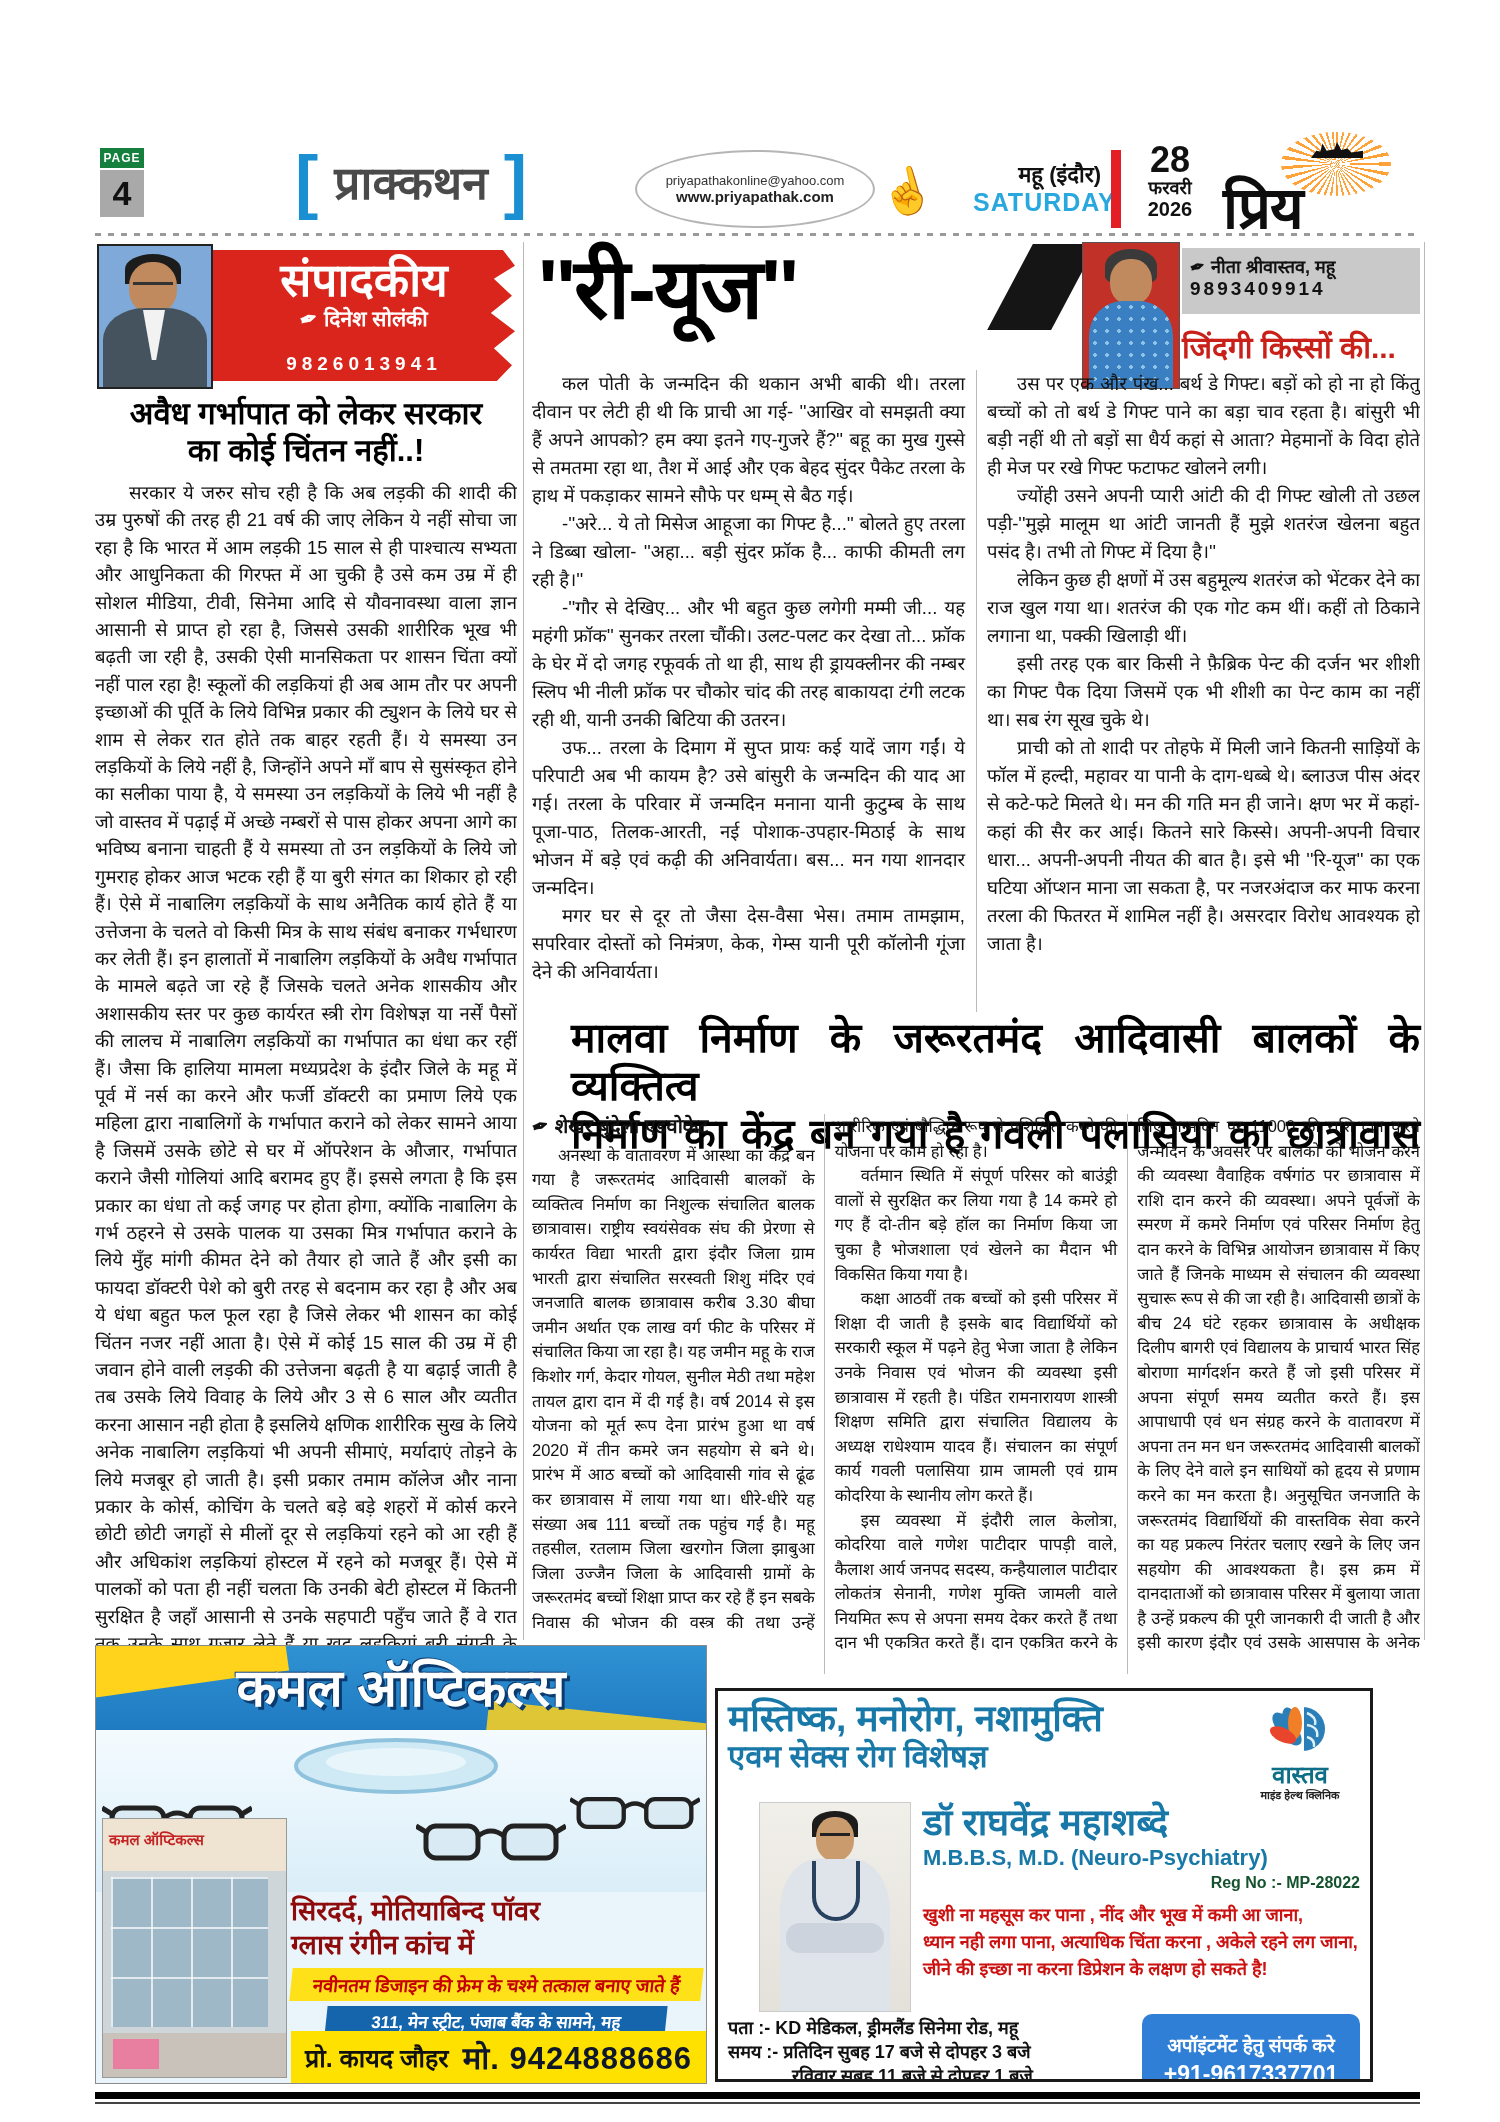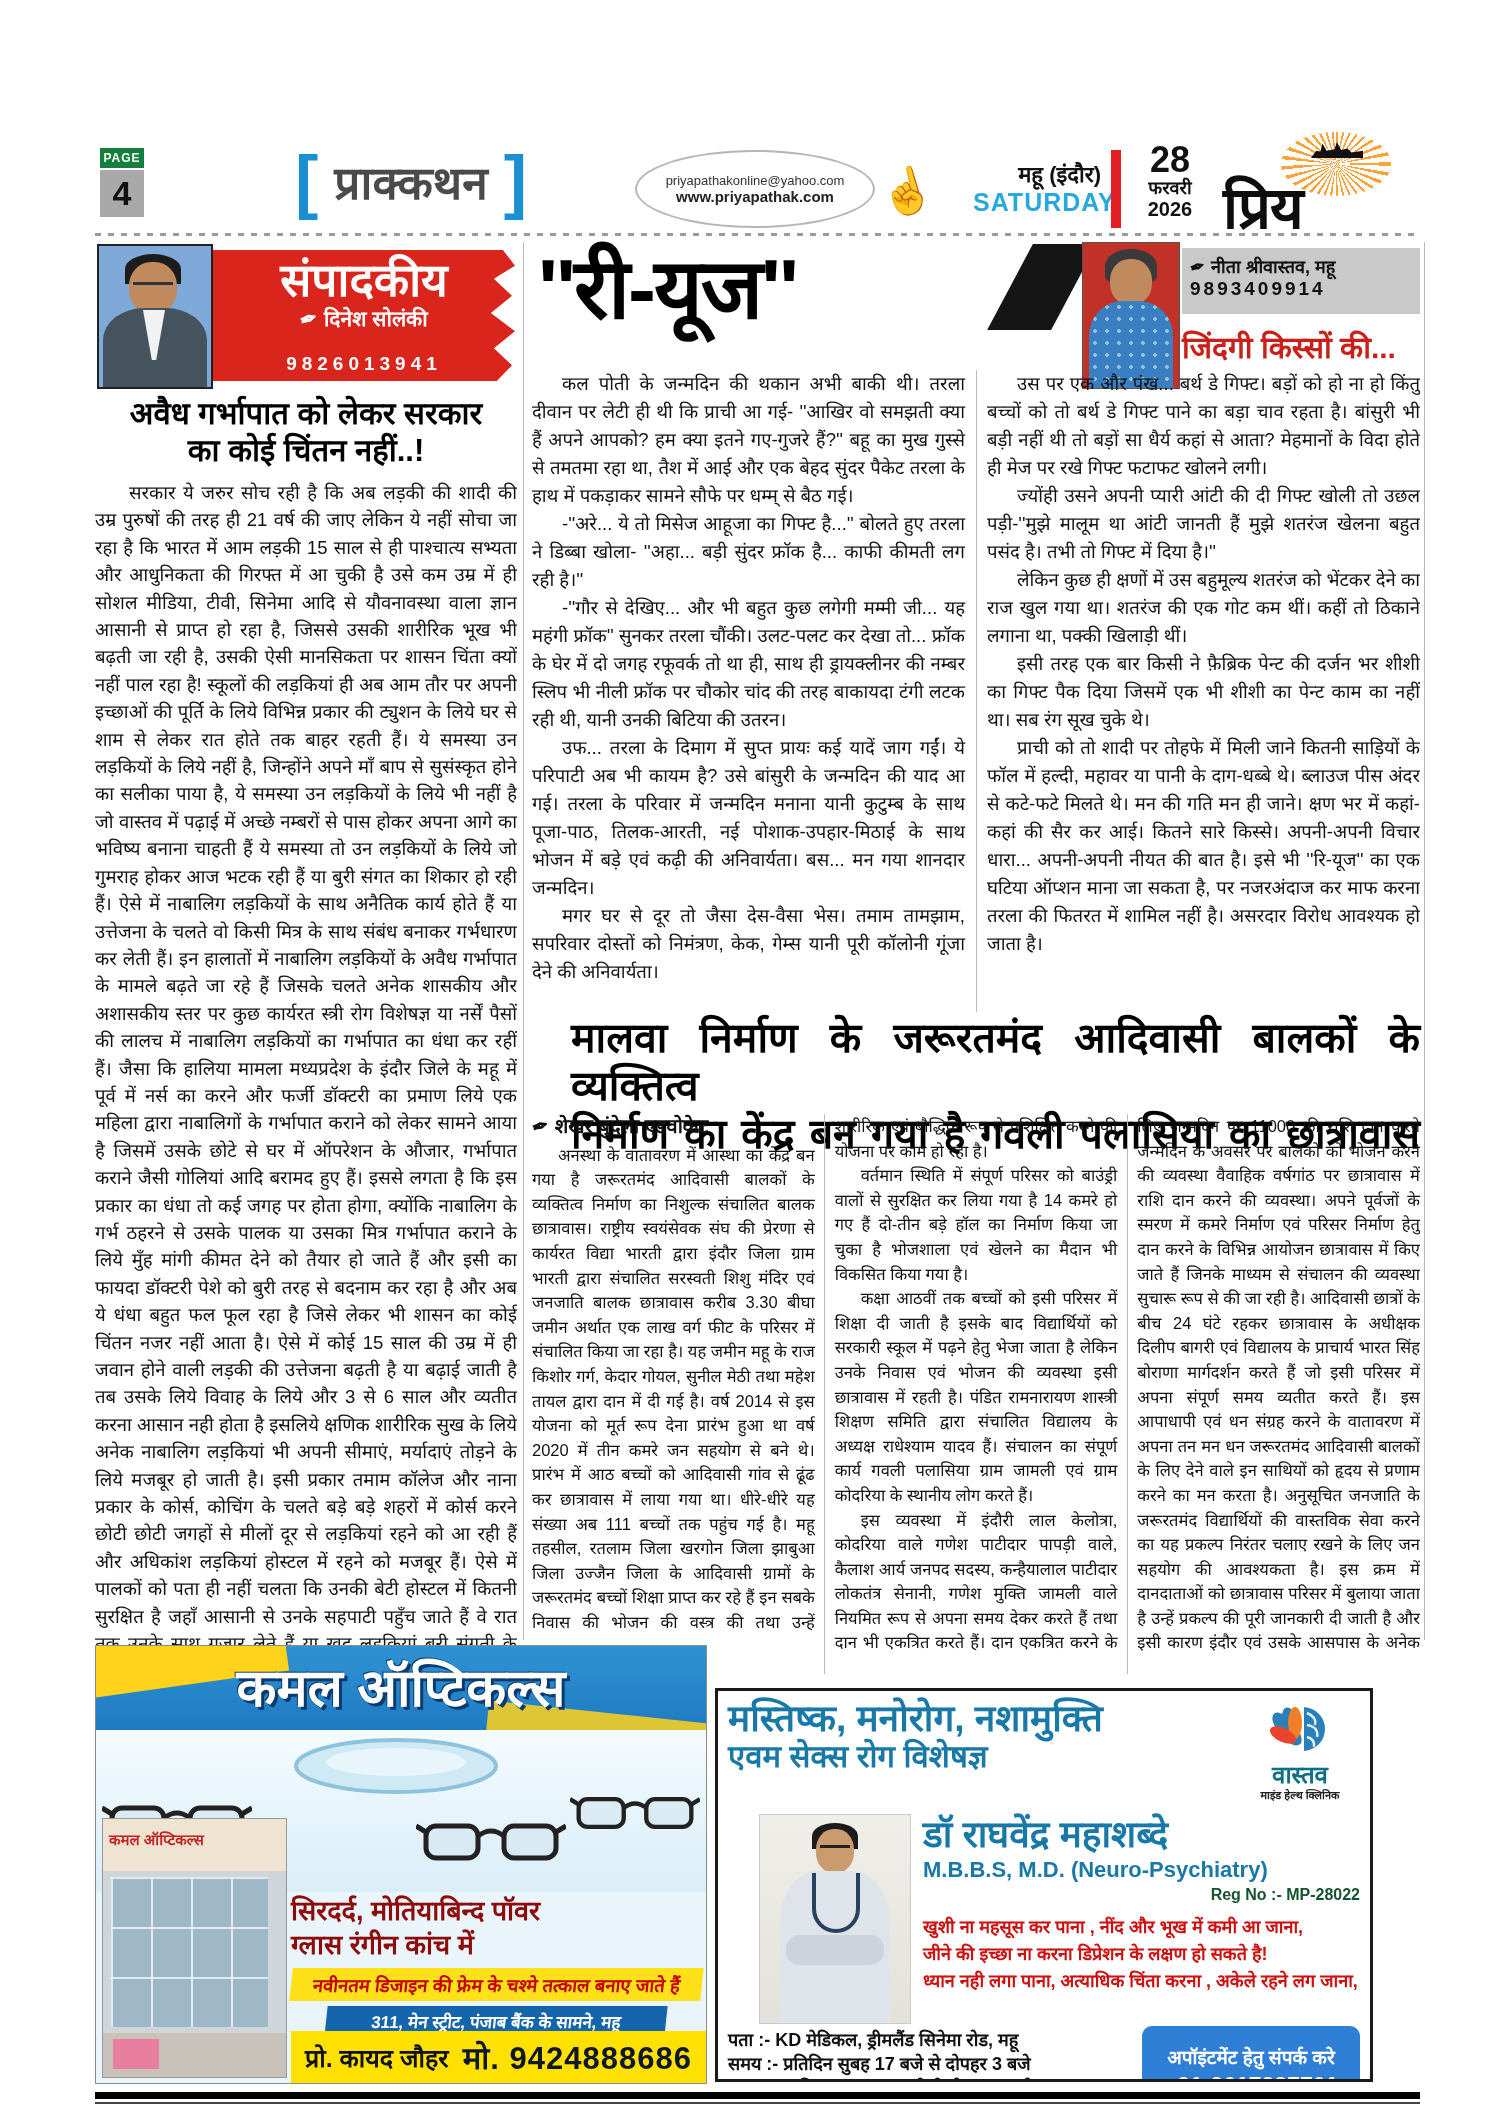--- a/index.html
+++ b/index.html
@@ -111,21 +111,21 @@
   .shop-photo .floor{position:absolute;left:0;bottom:0;width:100%;height:44px;background:#c9c2ba;}
   .shop-photo .pinkbag{position:absolute;left:10px;bottom:8px;width:46px;height:30px;background:#e87fa0;}
   
   #ad-doctor{position:absolute;left:620px;top:43px;width:658px;height:394px;border:3px solid #1a1a1a;background:#fff;box-sizing:border-box;padding:8px 10px;overflow:hidden;}
   .doc-head{display:flex;justify-content:space-between;}
   .doc-h1{color:#1878a8;font-size:37px;font-weight:900;line-height:40px;}
   .doc-h2{color:#1878a8;font-size:31px;font-weight:900;line-height:36px;}
   .doc-logo{width:120px;text-align:center;}
   .doc-logo .cl-name{font-size:24px;font-weight:900;color:#0d6e86;line-height:24px;}
   .doc-logo .cl-sub{font-size:11px;font-weight:bold;color:#222;}
-  .doc-main{display:flex;margin-top:12px;padding-left:31px;}
+  .doc-main{display:flex;margin-top:0;padding-left:31px;}
   .doc-photo{width:150px;height:208px;background:linear-gradient(180deg,#f1efe9,#e3e1da);border:1px solid #ccc;position:relative;flex:none;overflow:hidden;}
   .doc-photo .hair{position:absolute;left:52px;top:8px;width:46px;height:26px;background:#1c1c1c;border-radius:50% 50% 0 0;}
   .doc-photo .face{position:absolute;left:56px;top:14px;width:38px;height:44px;background:#c99b6d;border-radius:46%;}
   .doc-photo .specs2{position:absolute;left:60px;top:30px;width:30px;border-top:3px solid #222;}
   .doc-photo .shirt{position:absolute;left:20px;top:56px;width:110px;height:152px;background:#dfe3ea;border-radius:34% 34% 0 0;}
   .doc-photo .arms{position:absolute;left:26px;top:120px;width:98px;height:30px;background:#cdd3dd;border-radius:14px;}
   .doc-photo .steth{position:absolute;left:52px;top:58px;width:40px;height:56px;border:4px solid #27415f;border-top:none;border-radius:0 0 24px 24px;}
   .doc-right{padding-left:12px;flex:1;}
   .doc-name{color:#1878a8;font-size:37px;font-weight:900;line-height:42px;}
   .doc-creds{color:#1878a8;font-size:22px;font-weight:900;line-height:28px;}
@@ -327,22 +327,22 @@
           <div class="shirt"></div>
           <div class="steth"></div>
           <div class="arms"></div>
         </div>
         <div class="doc-right">
           <div class="doc-name">डॉ राघवेंद्र महाशब्दे</div>
           <div class="doc-creds">M.B.B.S, M.D. (Neuro-Psychiatry)</div>
           <div class="doc-reg">Reg No :- MP-28022</div>
           <div class="doc-sym">
             <div>खुशी ना महसूस कर पाना , नींद और भूख में कमी आ जाना,</div>
+            <div>ध्यान नही लगा पाना, अत्याधिक चिंता करना , अकेले रहने लग जाना,</div>
             <div>जीने की इच्छा ना करना डिप्रेशन के लक्षण हो सकते है!</div>
-            <div>ध्यान नही लगा पाना, अत्याधिक चिंता करना , अकेले रहने लग जाना,</div>
           </div>
         </div>
       </div>
       <div class="doc-bottom">
         <div>पता :- KD मेडिकल, ड्रीमलैंड सिनेमा रोड, महू</div>
         <div>समय :- प्रतिदिन सुबह 17 बजे से दोपहर 3 बजे</div>
         <div class="ind">रविवार सुबह 11 बजे से दोपहर 1 बजे</div>
 
         <div class="appt">
           <div class="a1">अपॉइंटमेंट हेतु संपर्क करे</div>

